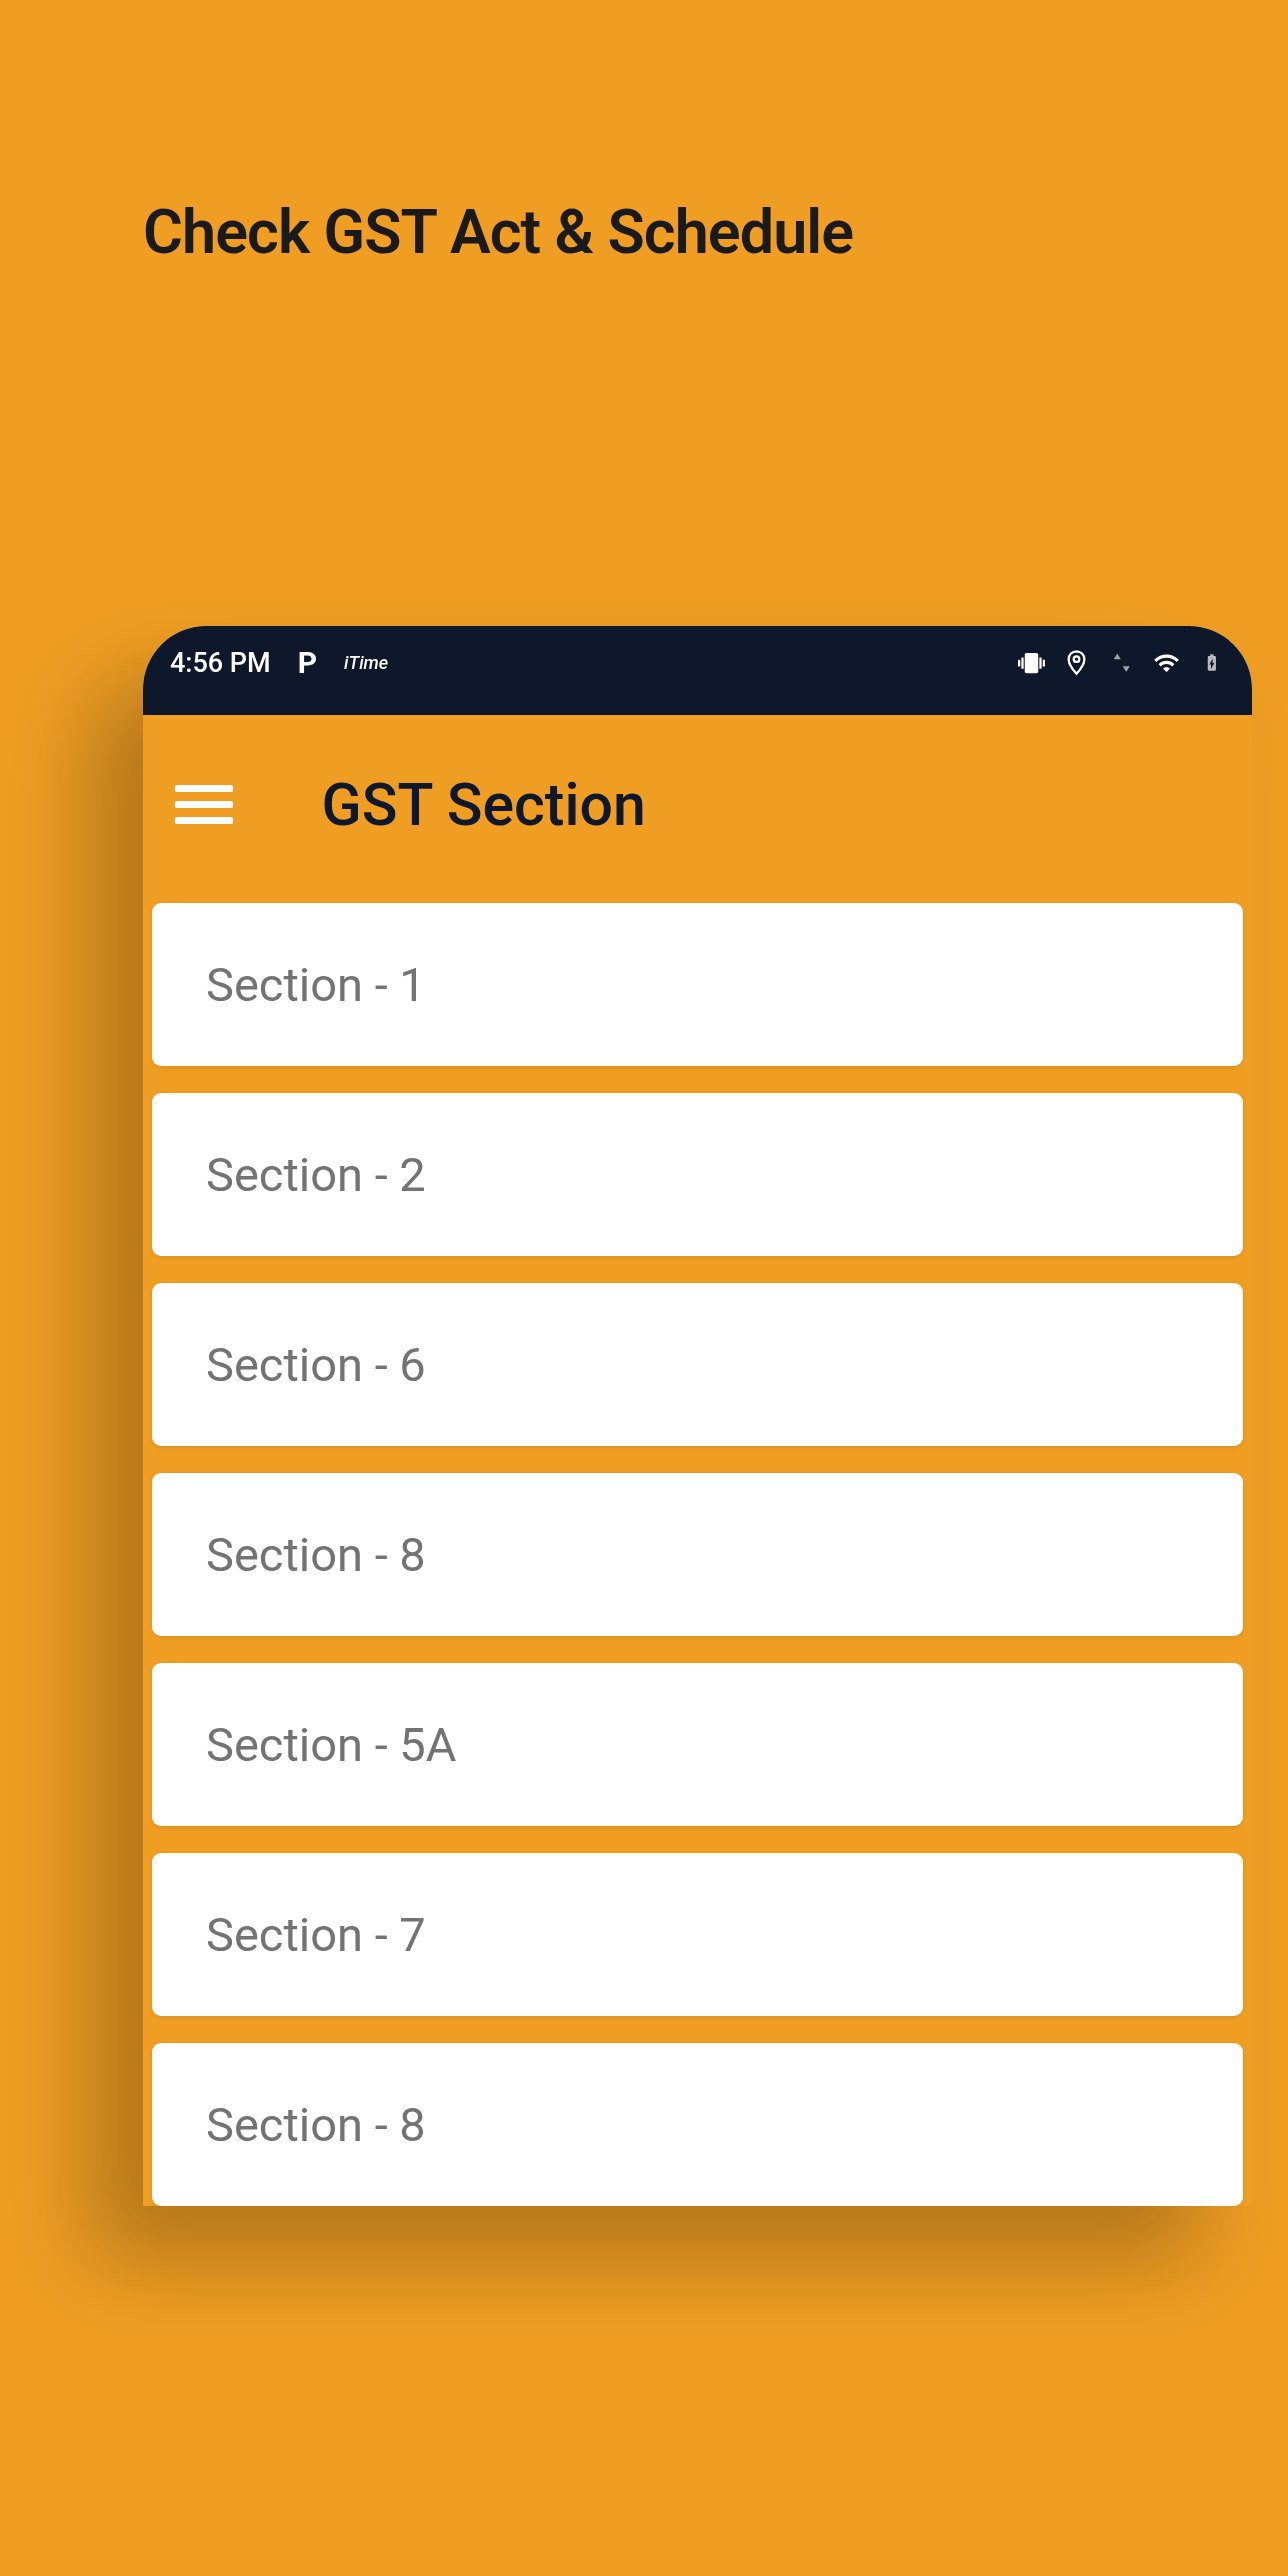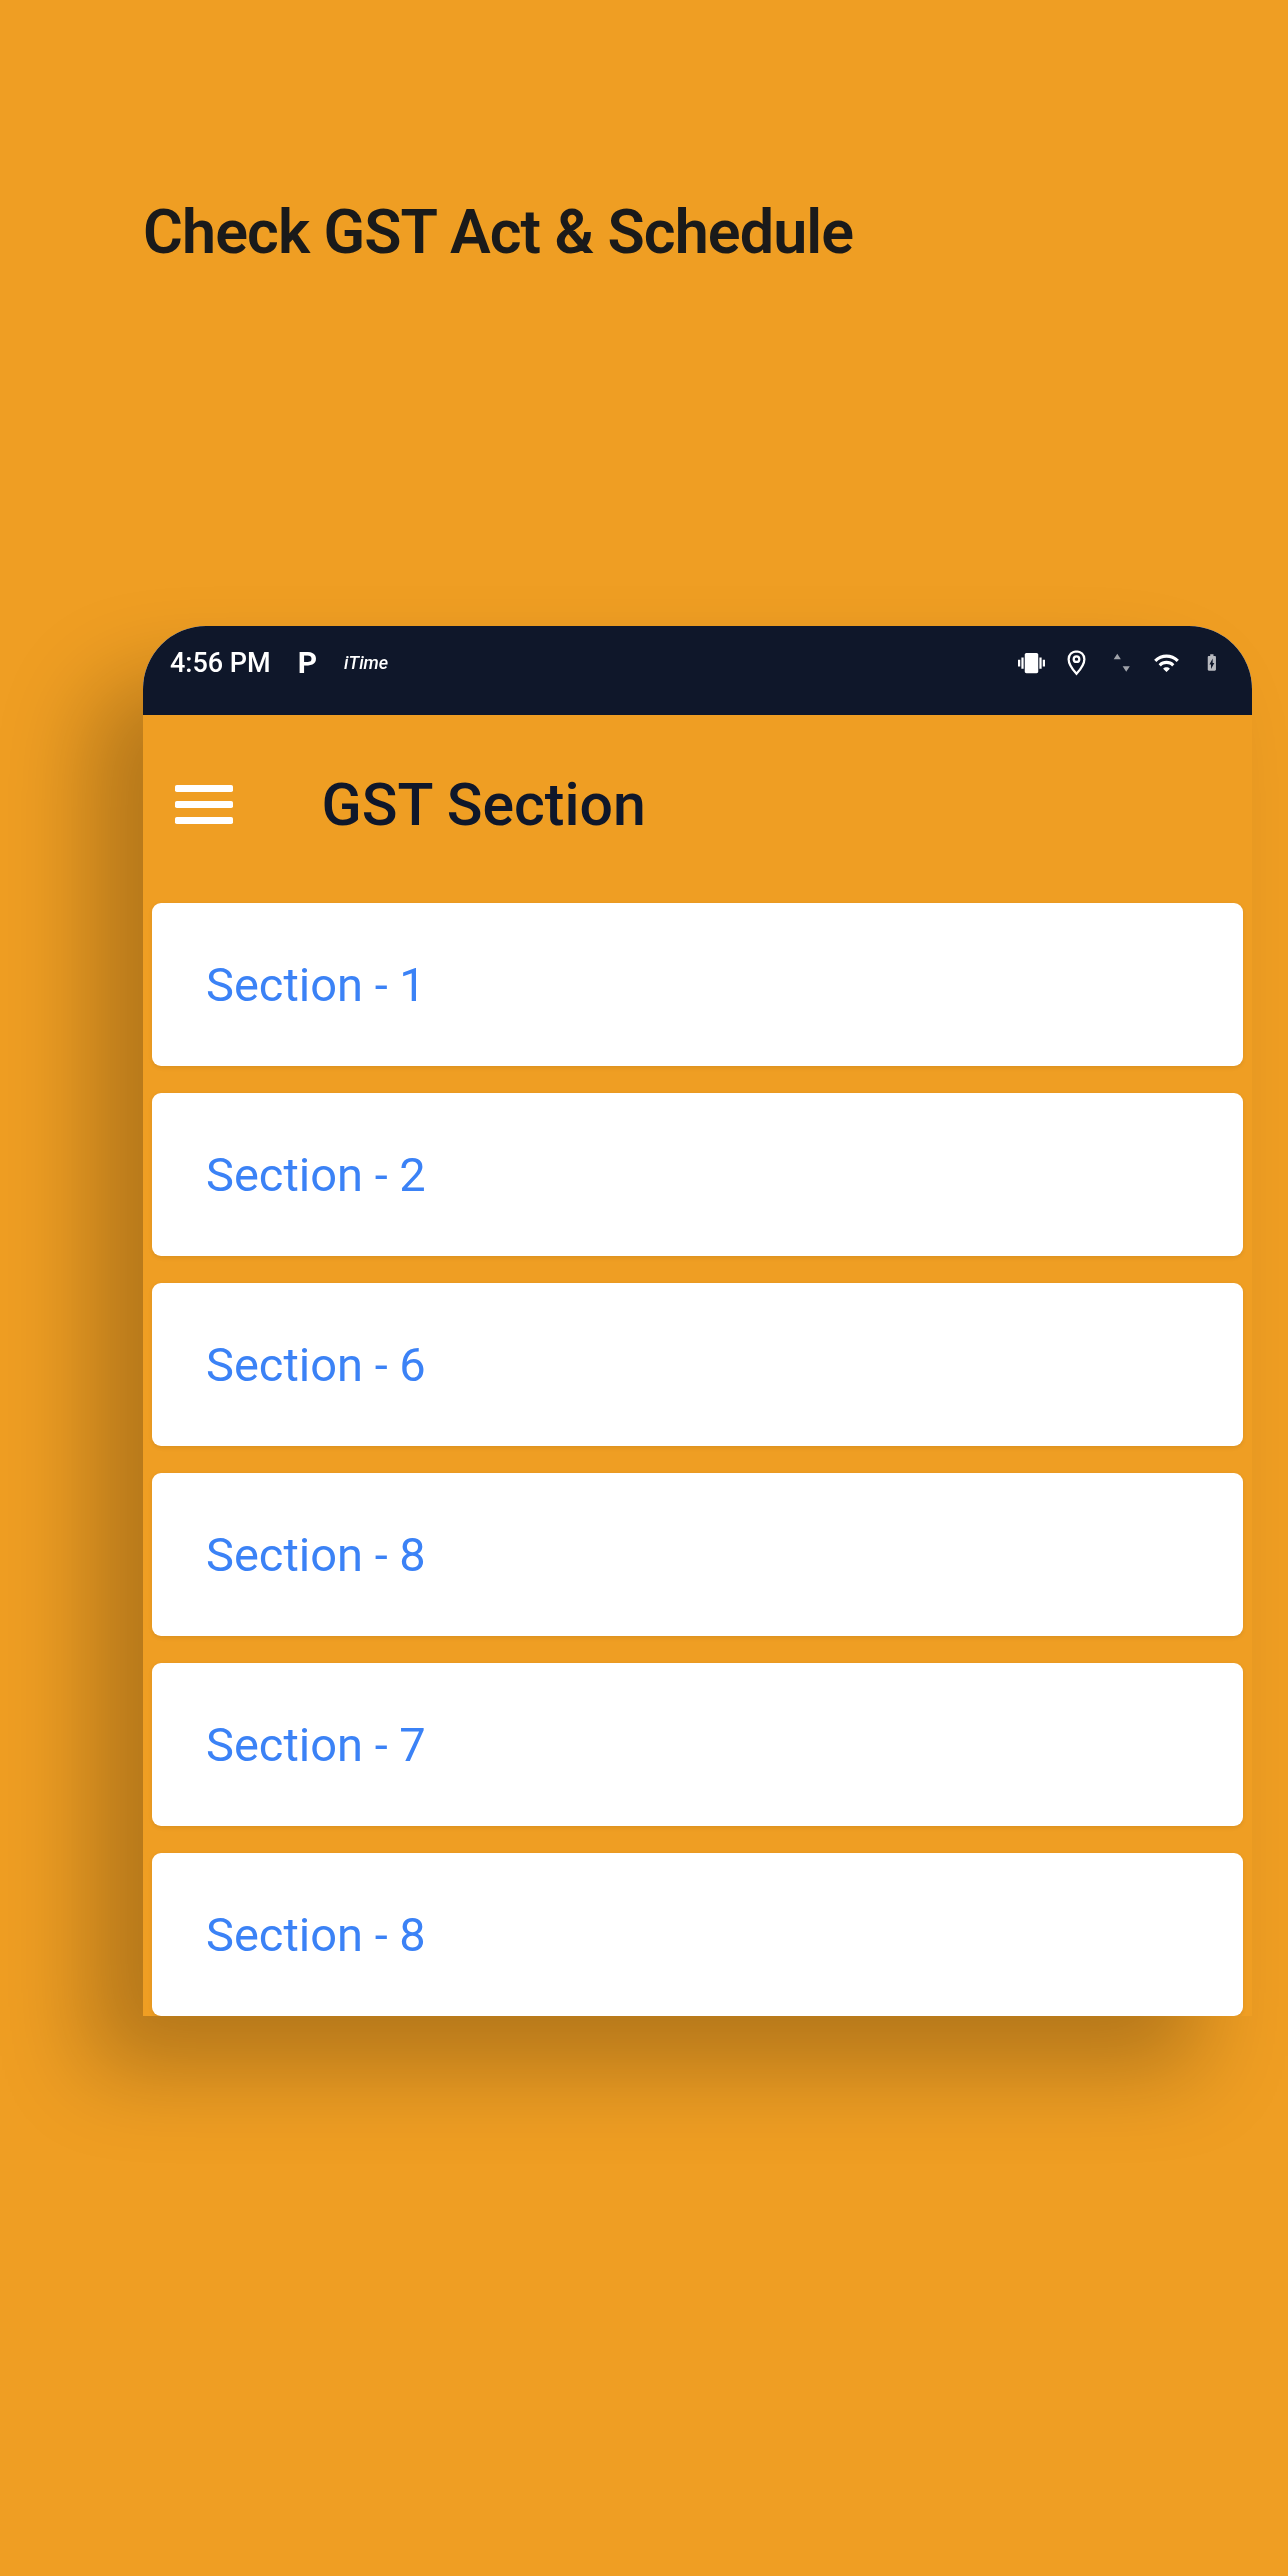--- a/index.html
+++ b/index.html
@@ -106,21 +106,21 @@
     .list-container {
       background: #EF9E23;
       padding: 9px 9px 0 9px;
     }
     .list-item {
       background: #fff;
       border-radius: 9px;
       padding: 54px 54px;
       margin-bottom: 27px;
       font-size: 47px;
-      color: #3b82f6;
+      color: #737373;
       font-weight: 400;
       box-shadow: 0 1.8px 4.5px rgba(0,0,0,0.08);
       cursor: pointer;
     }
     .list-item:last-child {
       margin-bottom: 0;
     }
   </style>
 </head>
 <body>
@@ -171,17 +171,18 @@
       <span></span>
     </div>
     <div class="app-title">GST Section</div>
   </div>
 
   <div class="list-container">
     <div class="list-item">Section - 1</div>
     <div class="list-item">Section - 2</div>
     <div class="list-item">Section - 6</div>
     <div class="list-item">Section - 8</div>
+    <div class="list-item">Section - 5A</div>
     <div class="list-item">Section - 7</div>
     <div class="list-item">Section - 8</div>
   </div>
 </div>
 
 
 </body></html>

